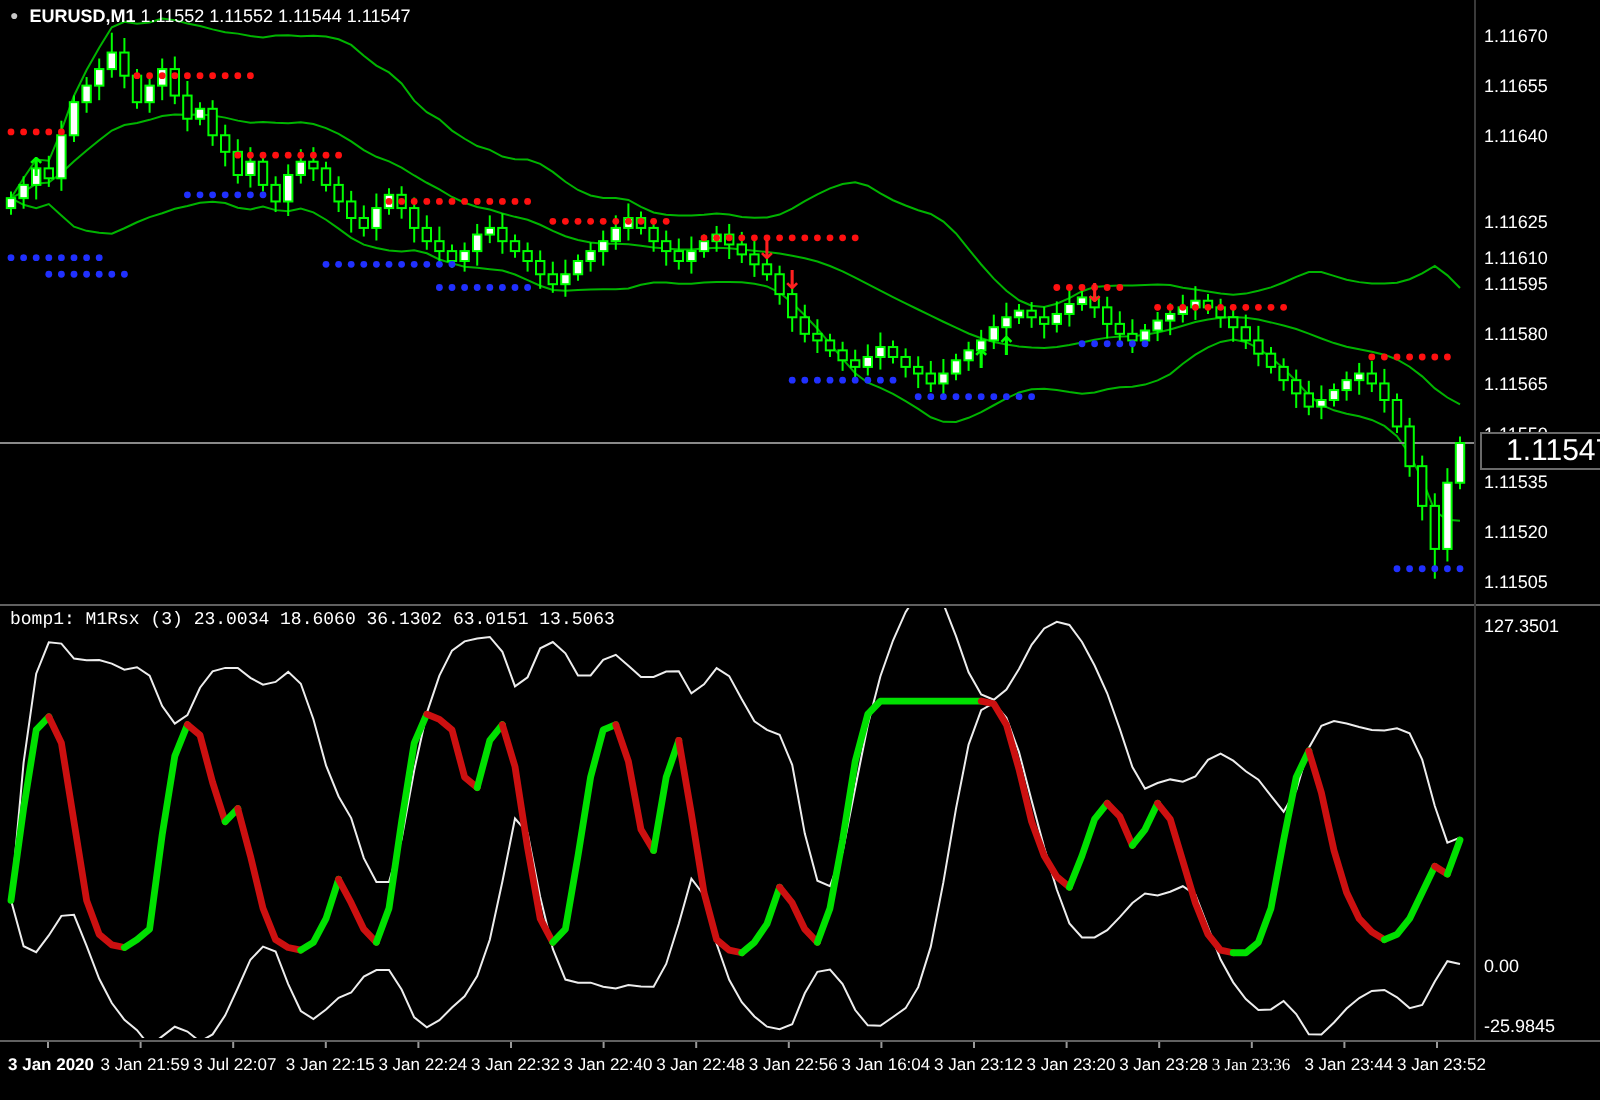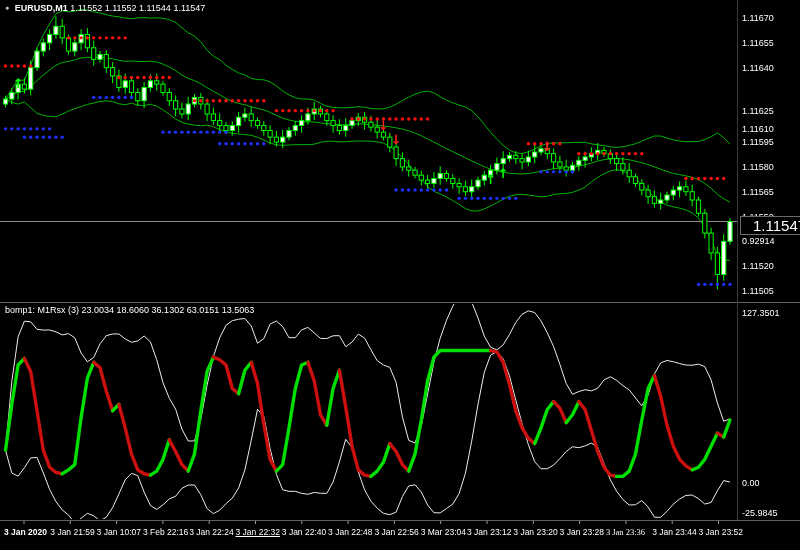--- a/index.html
+++ b/index.html
@@ -3,21 +3,21 @@
 <meta charset="utf-8">
 <style>
   html,body{margin:0;padding:0;background:#000;}
   #root{position:relative;width:800px;height:550px;background:#000;overflow:hidden;
         font-family:"Liberation Sans",sans-serif;}
   #chart-svg{position:absolute;left:0;top:0;z-index:1;}
   .txt-layer{position:absolute;left:0;top:0;width:800px;height:550px;z-index:2;pointer-events:none;}
   .chart-title{position:absolute;left:5px;top:3px;color:#fff;font-size:9px;}
   .chart-title .sym{font-weight:bold;}
   .chart-title .dot{color:#c8c8c8;font-size:7px;margin-right:3px;vertical-align:1px;}
-  .ind-title{position:absolute;left:5px;top:305px;color:#fff;font-size:9px;}
+  .ind-title{position:absolute;left:5px;top:305px;color:#fff;font-size:9px;font-family:Liberation Mono, monospace;}
   .axis-label{position:absolute;left:742px;color:#fff;font-size:9px;white-space:nowrap;}
   .bid-tag{position:absolute;left:740px;background:#000;color:#fff;font-size:15px;
            padding:0 12px;border:1px solid #6a6a6a;z-index:3;}
   .time-label{position:absolute;top:527px;color:#fff;font-size:8.5px;white-space:nowrap;}
   .time-label.first{font-weight:bold;}
 </style>
 </head>
 <body>
 
 <div id="root">
@@ -498,42 +498,42 @@
     <div id="price-axis">
         <div class="axis-label" style="top: 13px;">1.11670</div>
         <div class="axis-label" style="top: 37.8182px;">1.11655</div>
         <div class="axis-label" style="top: 62.6365px;">1.11640</div>
         <div class="axis-label" style="top: 87.4548px; margin-top: 19px;">1.11625</div>
         <div class="axis-label" style="top: 112.273px; margin-top: 12px;">1.11610</div>
         <div class="axis-label" style="top: 137.091px;">1.11595</div>
         <div class="axis-label" style="top: 161.91px; text-align: center;">1.11580</div>
         <div class="axis-label" style="top: 186.728px;">1.11565</div>
         <div class="axis-label" style="top: 211.546px;">1.11550</div>
-        <div class="axis-label" style="top: 236.364px;">0.92914</div>
+        <div class="axis-label" style="top: 236.364px;">1.11535</div>
         <div class="axis-label" style="top: 261.183px;">1.11520</div>
         <div class="axis-label" style="top: 286.001px;">1.11505</div>
       </div>
 
     <div class="bid-tag" id="bid-tag" style="top: 215.51px;">1.11547</div>
 
     <div class="axis-label" id="ind-max" style="top: 308px;">127.3501</div>
     <div class="axis-label" id="ind-zero" style="top: 477.938px;">0.00</div>
     <div class="axis-label" id="ind-min" style="top: 508px;">-25.9845</div>
 
     <div id="time-axis">
         <div class="time-label first" style="left: 4px;">3 Jan 2020</div>
         <div class="time-label" style="left: 50.3px;">3 Jan 21:59</div>
-        <div class="time-label" style="left: 96.6px;">3 Jan 10:07</div>
-        <div class="time-label" style="left: 142.9px;">3 Feb 22:16</div>
+        <div class="time-label" style="left: 96.6px;">3 Jul 22:07</div>
+        <div class="time-label" style="left: 142.9px;">3 Jan 22:15</div>
         <div class="time-label" style="left: 189.2px;">3 Jan 22:24</div>
-        <div class="time-label" style="left: 235.5px; text-decoration: underline;">3 Jan 22:32</div>
+        <div class="time-label" style="left: 235.5px;">3 Jan 22:32</div>
         <div class="time-label" style="left: 281.8px;">3 Jan 22:40</div>
         <div class="time-label" style="left: 328.1px;">3 Jan 22:48</div>
         <div class="time-label" style="left: 374.4px;">3 Jan 22:56</div>
-        <div class="time-label" style="left: 420.7px;">3 Mar 23:04</div>
+        <div class="time-label" style="left: 420.7px;">3 Jan 16:04</div>
         <div class="time-label" style="left: 467px;">3 Jan 23:12</div>
         <div class="time-label" style="left: 513.3px;">3 Jan 23:20</div>
         <div class="time-label" style="left: 559.6px;">3 Jan 23:28</div>
         <div class="time-label" style="left: 605.9px; font-family: Liberation Serif, serif;">3 Jan 23:36</div>
         <div class="time-label" style="left: 652.2px;">3 Jan 23:44</div>
         <div class="time-label" style="left: 698.5px;">3 Jan 23:52</div>
       </div>
   </div>
 </div>
 

